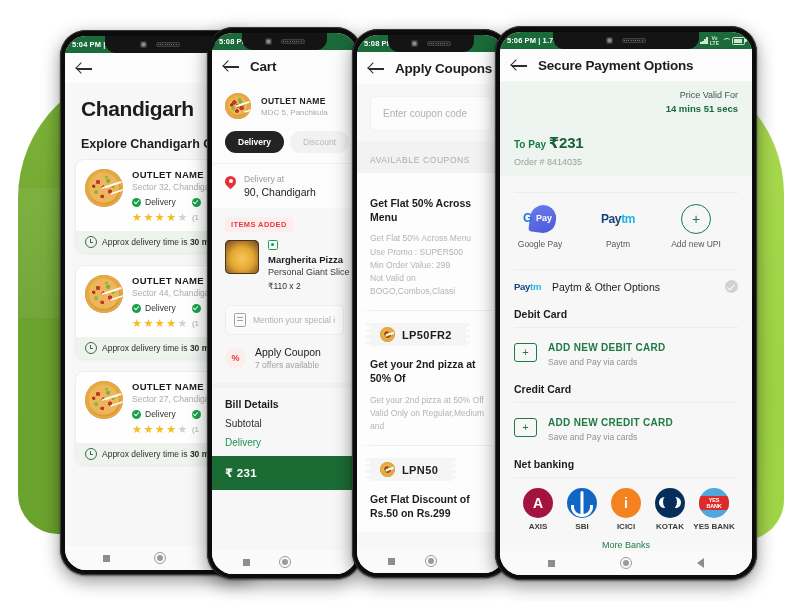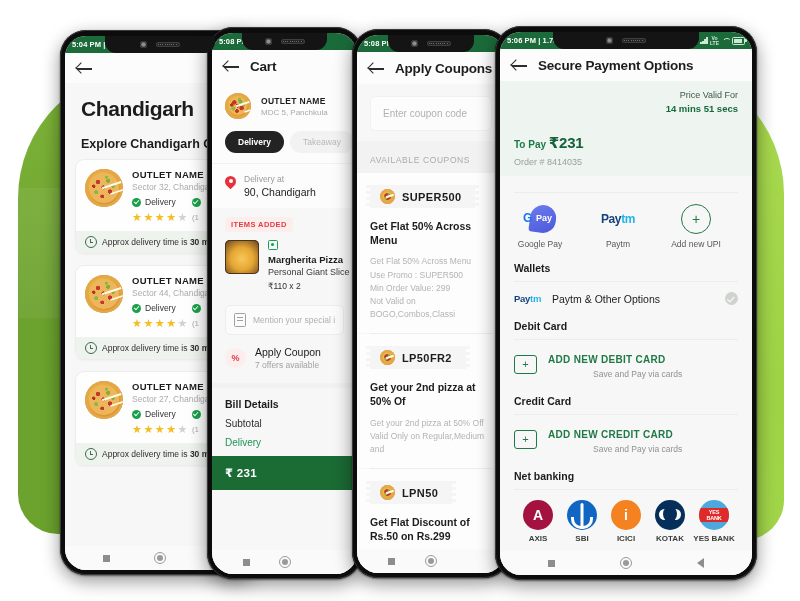--- a/index.html
+++ b/index.html
@@ -311,21 +311,21 @@
   .check-grey{
     width:13px;height:13px;border-radius:50%;background:#cfd2cf;position:relative;flex:0 0 13px;
   }
   .check-grey:after{content:"";position:absolute;left:4px;top:3px;width:3px;height:5.5px;border-right:1.5px solid #fff;border-bottom:1.5px solid #fff;transform:rotate(42deg);}
   .addcard{display:flex;align-items:center;gap:11px;padding:9px 0 7px;}
   .plus-box{
     width:21px;height:17px;border:1.3px solid #1f7a46;border-radius:3px;color:#1f7a46;
     display:flex;align-items:center;justify-content:center;font-size:11px;line-height:1;flex:0 0 21px;
   }
   .ac-t1{font-size:10px;font-weight:bold;color:#1f7a46;letter-spacing:.3px;}
-  .ac-t2{font-size:8.5px;color:#8f938f;margin-top:2px;margin-left:45px;}
+  .ac-t2{font-size:8.5px;color:#8f938f;margin-top:2px;}
   .banks{display:flex;justify-content:space-between;padding:10px 2px 0;}
   .bank{width:44px;text-align:center;}
   .bank-ic{width:30px;height:30px;border-radius:50%;margin:0 auto;display:flex;align-items:center;justify-content:center;color:#fff;font-weight:bold;font-size:14px;position:relative;overflow:hidden;}
   .b-axis{background:#a4123f;}
   .b-sbi{background:#1266c3;}
   .b-icici{background:#f58220;}
   .b-kotak{background:#062e5a;}
   .b-yes{background:#4fa8dd;}
   .b-sbi:after{content:"";position:absolute;left:50%;top:3px;width:3px;height:24px;background:#fff;transform:translateX(-50%);border-radius:2px;}
   .b-sbi:before{content:"";position:absolute;left:50%;top:17px;width:16px;height:9px;border:3px solid #fff;border-top:0;border-radius:0 0 10px 10px;transform:translateX(-50%);}
@@ -486,21 +486,21 @@
         <div class="cart-outlet">
           <div class="pizza"></div>
           <div>
             <div class="co-name">OUTLET NAME</div>
             <div class="co-addr">MDC 5, Panchkula</div>
           </div>
         </div>
 
         <div class="chips">
           <div class="chip active">Delivery</div>
-          <div class="chip">Takeaway</div>
+          <div class="chip">Discount</div>
 
         </div>
 
         <div class="deliv-at">
           <span class="pin"></span>
           <div>
             <div class="da-l1">Delivery at</div>
             <div class="da-l2">90, Chandigarh</div>
           </div>
         </div>
@@ -559,26 +559,20 @@
       <div class="appbar">
         <div class="back"></div>
         <div class="appbar-title">Apply Coupons</div>
       </div>
 
       <div class="body">
         <div class="coupon-input">Enter coupon code</div>
         <div class="avail-h">AVAILABLE COUPONS</div>
 
         <div class="cp-card">
-          <div class="cp-code-wrap">
-            <div class="cp-code">
-              <span class="pizza"></span>
-              <span>SUPER500</span>
-            </div>
-          </div>
           <div class="cp-title">Get Flat 50% Across Menu</div>
           <div class="cp-desc">Get Flat 50% Across Menu
 Use Promo : SUPER500
 Min Order Value: 299
 Not Valid on BOGO,Combos,Classi</div>
         </div>
         <div class="cp-div"></div>
 
         <div class="cp-card">
           <div class="cp-code-wrap">
@@ -675,23 +669,20 @@
             <div class="upi-item">
               <div class="upi-logo">
                   <div class="addupi">+</div>
                 </div>
               <div class="upi-label">Add new UPI</div>
             </div>
           </div>
         </div>
 
         <div class="sec">
-          <div class="sec-h">
-            <span class="t">Wallets</span>
-          </div>
           <div class="sec-line"></div>
           <div class="wallet-row">
             <span class="paytm-logo paytm-sm"><span class="a">Pay</span><span class="b">tm</span></span>
             <span class="wallet-name">Paytm &amp; Other Options</span>
             <span class="check-grey"></span>
           </div>
         </div>
 
         <div class="sec">
           <div class="sec-h">
@@ -751,20 +742,21 @@
                 </div>
               <div class="bank-lbl">KOTAK</div>
             </div>
             <div class="bank">
               <div class="bank-ic b-yes">
                   <span class="yt">YES BANK</span>
                 </div>
               <div class="bank-lbl">YES BANK</div>
             </div>
           </div>
+          <div class="more-banks">More Banks</div>
         </div>
       </div>
 
       <div class="navbar">
         <div class="nv-square"></div>
         <div class="nv-circle"></div>
         <div class="nv-tri"></div>
       </div>
     </div>
   </div>

